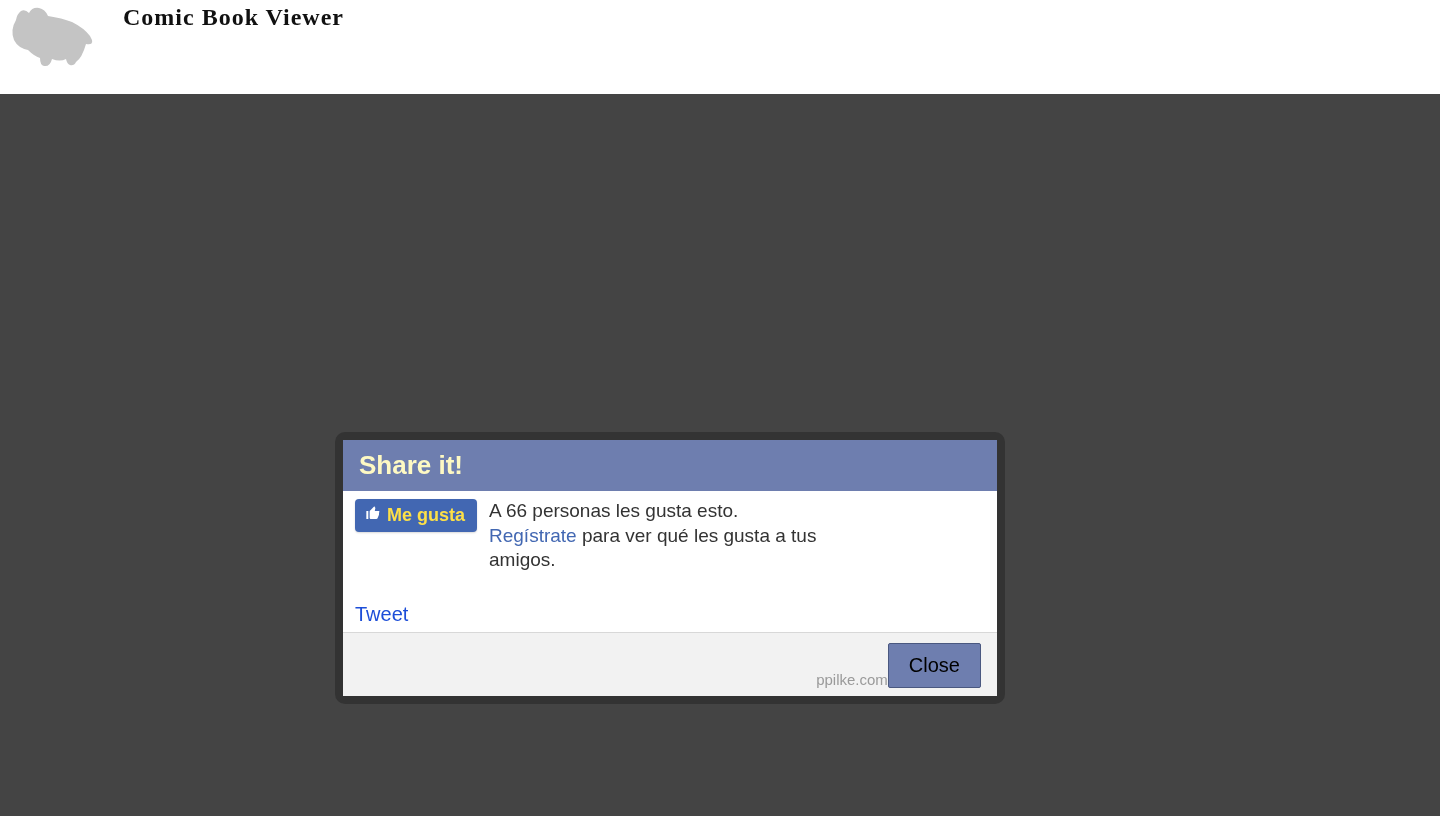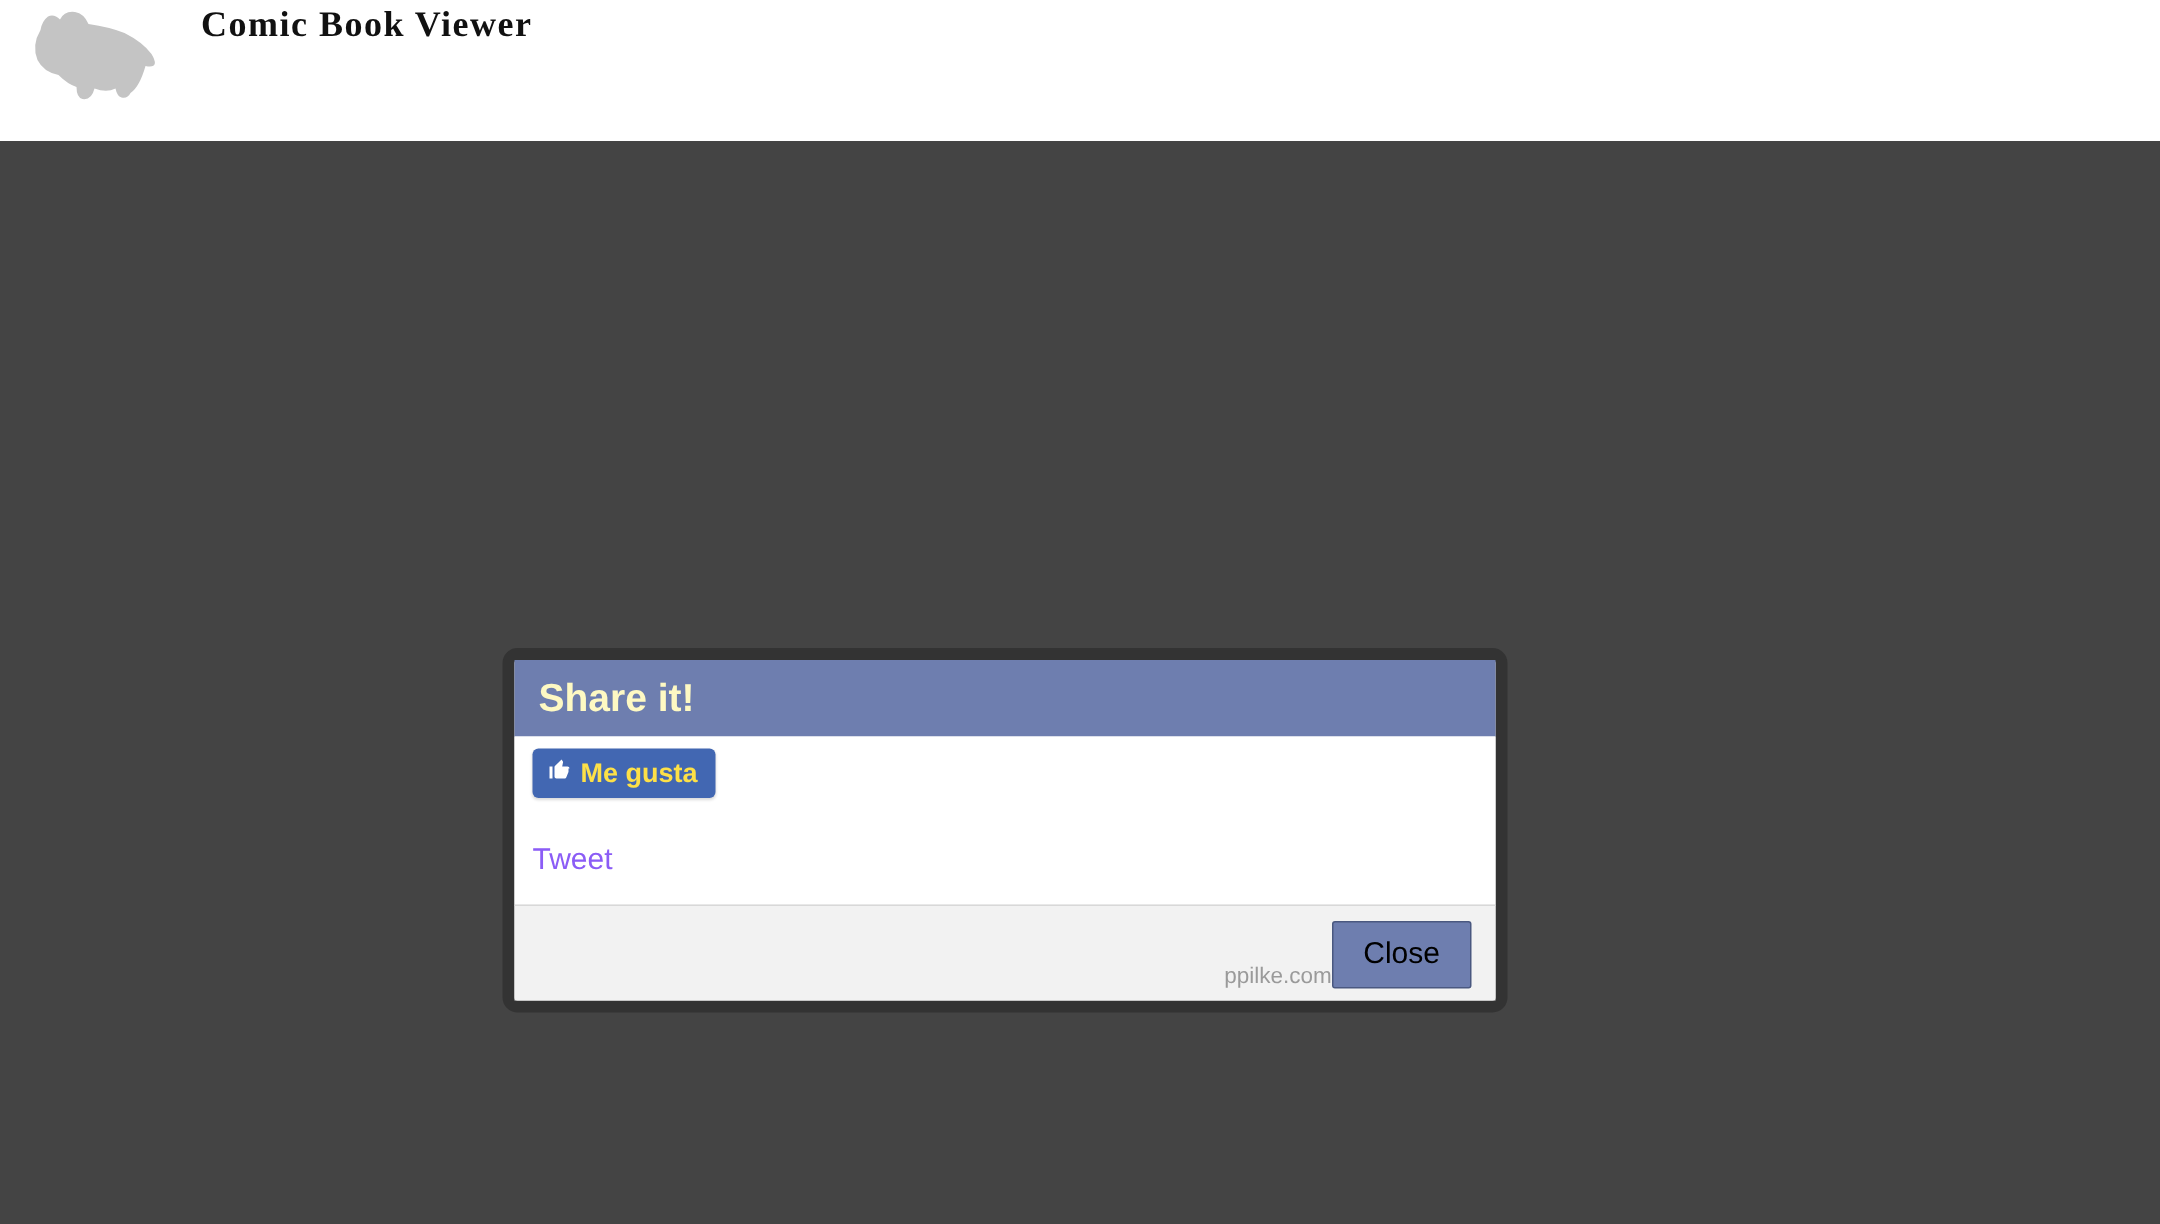--- a/index.html
+++ b/index.html
@@ -12,21 +12,21 @@
       position: relative;
     }
 
     
     .header {
       background: #ffffff;
       height: 94px;
       width: 100%;
       display: flex;
       align-items: flex-start;
-      padding-left: 20px;
+      padding-left: 9px;
       padding-top: 0;
     }
     .logo {
       width: 100px;
       height: 70px;
       position: relative;
       margin-right: 14px;
     }
     .app-title {
       font-family: Georgia, 'Times New Roman', serif;
@@ -115,25 +115,25 @@
       color: #333333;
       line-height: 1.3;
       max-width: 330px;
     }
     .fb-link {
       color: #4267b2;
       cursor: pointer;
     }
 
     .tweet-link {
-      color: #8b5cf6;
+      color: #1d4ed8;
       font-size: 20px;
       cursor: pointer;
       display: inline-block;
-      margin-bottom: 12px;
+      margin-bottom: 0;
     }
 
     .dialog-footer {
       background: #f2f2f2;
       border-top: 1px solid #d8d8d8;
       padding: 14px 16px 8px 10px;
       display: flex;
       justify-content: flex-end;
       align-items: flex-end;
     }
@@ -178,20 +178,23 @@
     <div class="fb-row">
       <div class="fb-like-btn">
         <span>
           <svg width="16" height="16" viewBox="0 0 24 24" fill="#ffffff">
             <path d="M2 21h3V9H2v12zM22 11c0-1.1-.9-2-2-2h-5.3l.8-4 .03-.32c0-.41-.17-.79-.44-1.06L14 2l-6.6 6.6C7.15 8.85 7 9.2 7 9.6V19c0 1.1.9 2 2 2h8c.83 0 1.54-.5 1.84-1.22l2.12-5.3c.04-.16.04-.33.04-.48v-3z"></path>
           </svg>
         </span>
         <span>Me gusta</span>
       </div>
 
+      <div class="fb-text">
+        <span>A 66 personas les gusta esto. </span><span class="fb-link">Regístrate</span><span> para ver qué les gusta a tus amigos.</span>
+      </div>
     </div>
 
     <span class="tweet-link">Tweet</span>
   </div>
 
   <div class="dialog-footer">
     <span class="footer-site">ppilke.com</span>
     <button class="close-btn">Close</button>
   </div>
 </div>

